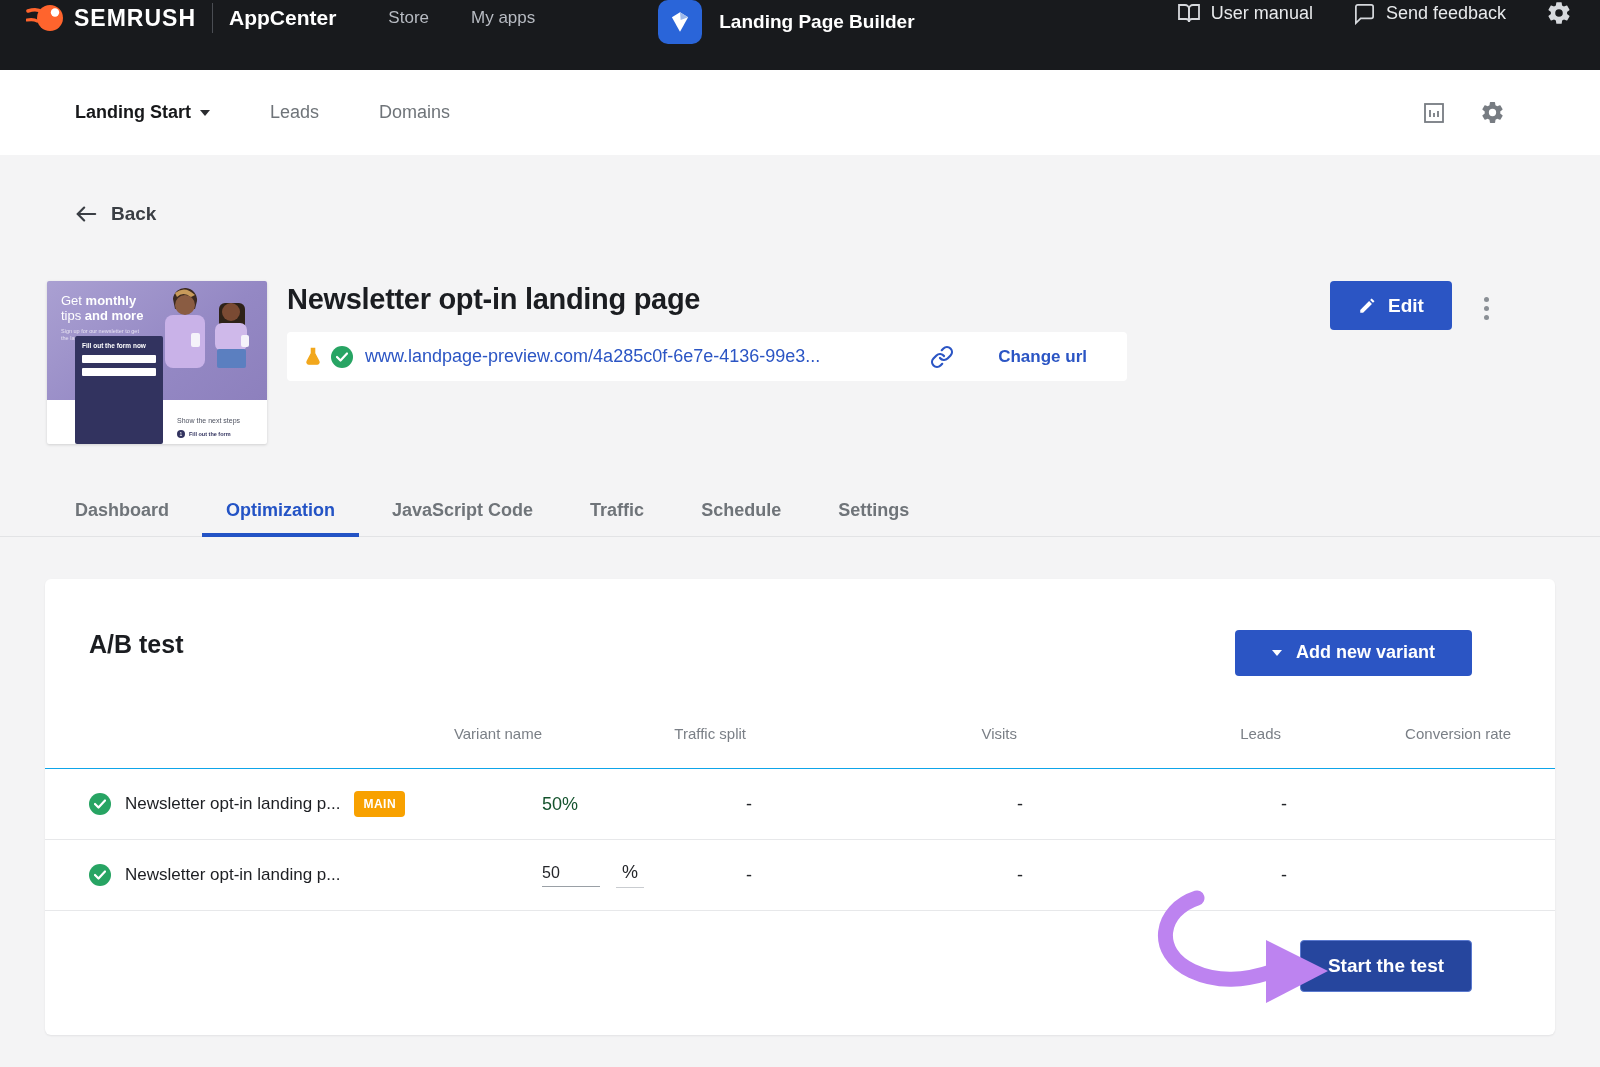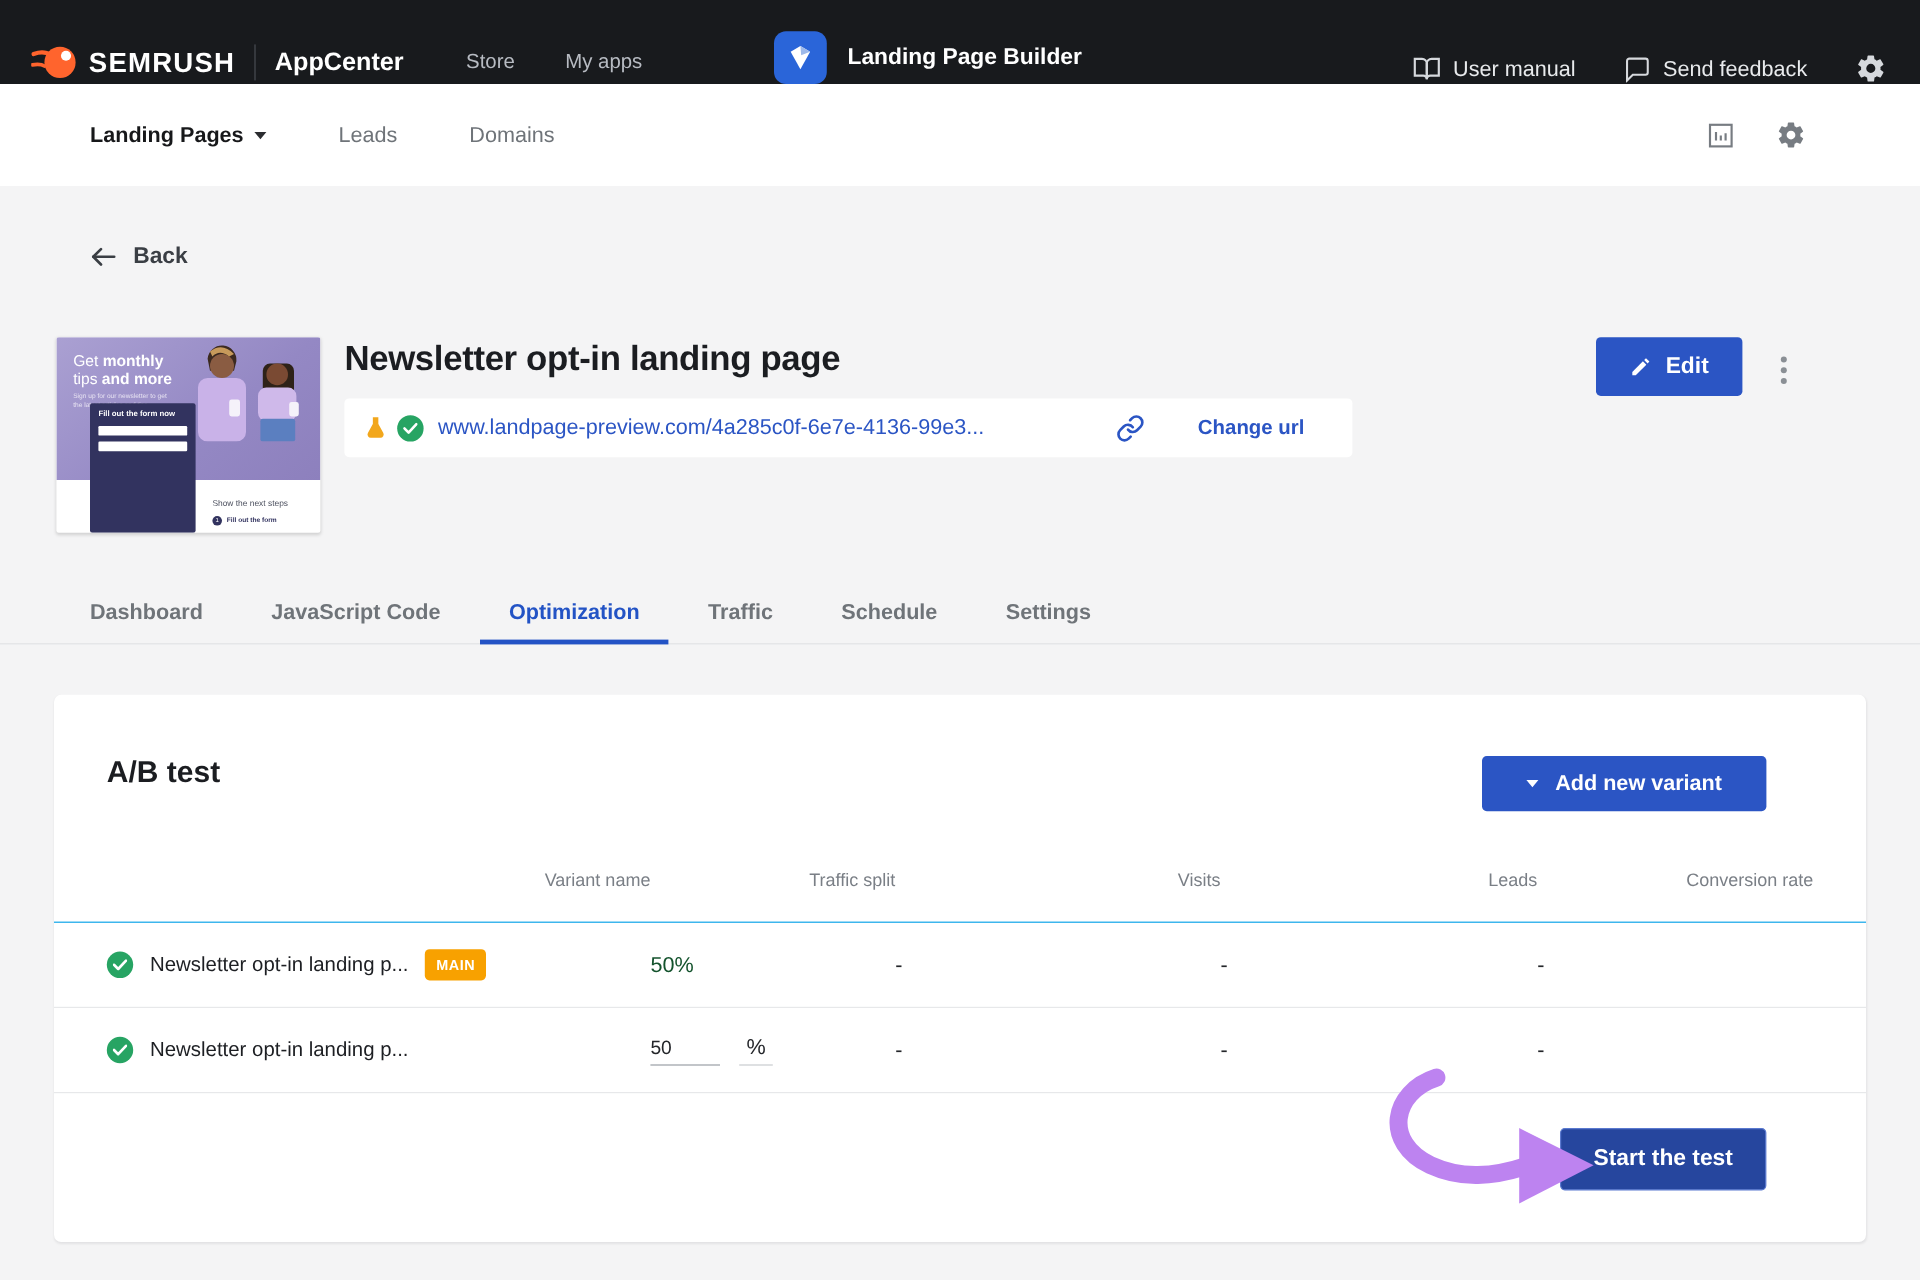--- a/index.html
+++ b/index.html
@@ -1,20 +1,20 @@
 <!DOCTYPE html>
 <html><head>
 <meta charset="utf-8">
 <style>
   * { margin:0; padding:0; box-sizing:border-box; }
   html,body { width:1600px; height:1067px; overflow:hidden; }
   body { font-family:"Liberation Sans","DejaVu Sans",sans-serif; background:#f4f4f5; color:#1d1f23; }
 
   
-  .topbar { height:70px; background:#181a1d; display:flex; align-items:flex-end; padding:0 28px 0 26px; }
+  .topbar { height:70px; background:#181a1d; display:flex; align-items:flex-start; padding:0 28px 0 26px;gap:13px; }
   .tb-left { display:flex; align-items:center; }
   .brand-logo { width:38px; height:36px; margin-right:10px; }
   .brand-name { color:#fff; font-size:23px; font-weight:bold; letter-spacing:1px; }
   .tb-divider { width:1px; height:30px; background:#4a4d53; margin:0 16px; }
   .suite-name { color:#fff; font-size:21px; font-weight:bold; }
   .tb-nav { display:flex; margin-left:52px; gap:42px; }
   .tb-nav-item { color:#b7bbc2; font-size:17px; cursor:pointer; }
   .tb-center { display:flex; align-items:center; margin-left:110px; flex:1; }
   .app-icon { width:44px; height:44px; border-radius:10px; background:#2a65d9; display:flex; align-items:center; justify-content:center; margin-right:17px; }
   .app-title { color:#fff; font-size:19px; font-weight:bold; }
@@ -147,21 +147,21 @@
       <span class="tb-gear">
         <svg width="26" height="26" viewBox="0 0 24 24" fill="currentColor">
             <path d="M19.4 13c.04-.32.1-.65.1-1s-.06-.68-.1-1l2.1-1.65c.2-.15.25-.42.12-.64l-2-3.46c-.12-.22-.4-.3-.6-.22l-2.5 1c-.52-.4-1.08-.73-1.7-.98l-.37-2.65A.49.49 0 0 0 14 2h-4c-.25 0-.46.18-.5.42l-.37 2.65c-.6.25-1.17.59-1.69.98l-2.49-1c-.23-.09-.49 0-.61.22l-2 3.46c-.13.22-.07.49.12.64L4.56 11c-.04.32-.06.65-.06 1s.02.68.06 1l-2.1 1.65c-.2.15-.25.42-.12.64l2 3.46c.12.22.39.3.6.22l2.5-1c.52.4 1.08.73 1.69.98l.37 2.65c.05.24.25.42.51.42h4c.25 0 .46-.18.5-.42l.37-2.65c.6-.25 1.17-.59 1.69-.98l2.49 1c.23.09.49 0 .61-.22l2-3.46c.12-.22.07-.49-.12-.64L19.4 13zM12 15.5a3.5 3.5 0 1 1 0-7 3.5 3.5 0 0 1 0 7z"></path>
           </svg>
       </span>
     </div>
   </header>
 
   <nav class="subnav">
     <span class="subnav-primary">
-      <span class="lbl">Landing Pages</span>
+      <span class="lbl">Landing Start</span>
       <span class="caret-down"></span>
     </span>
     <span class="subnav-item">Leads</span>
     <span class="subnav-item">Domains</span>
     <span class="subnav-icons">
       <span>
         <svg width="24" height="24" viewBox="0 0 24 24" fill="none" stroke="currentColor" stroke-width="1.8">
           <rect x="3" y="3" width="18" height="18"></rect>
           <line x1="8" y1="16" x2="8" y2="9"></line>
           <line x1="12" y1="16" x2="12" y2="12"></line>
@@ -255,22 +255,22 @@
         <span class="kebab">
             <i></i>
             <i></i>
             <i></i>
           </span>
       </div>
     </section>
 
     <div class="tabs">
       <span class="tab">Dashboard</span>
+      <span class="tab active">Optimization</span>
       <span class="tab">JavaScript Code</span>
-      <span class="tab active">Optimization</span>
       <span class="tab">Traffic</span>
       <span class="tab">Schedule</span>
       <span class="tab">Settings</span>
     </div>
 
     <section class="card">
       <div class="card-head">
         <h2 class="ab-title">A/B test</h2>
         <button class="btn btn-add">
           <span class="caret-down-sm"></span>

